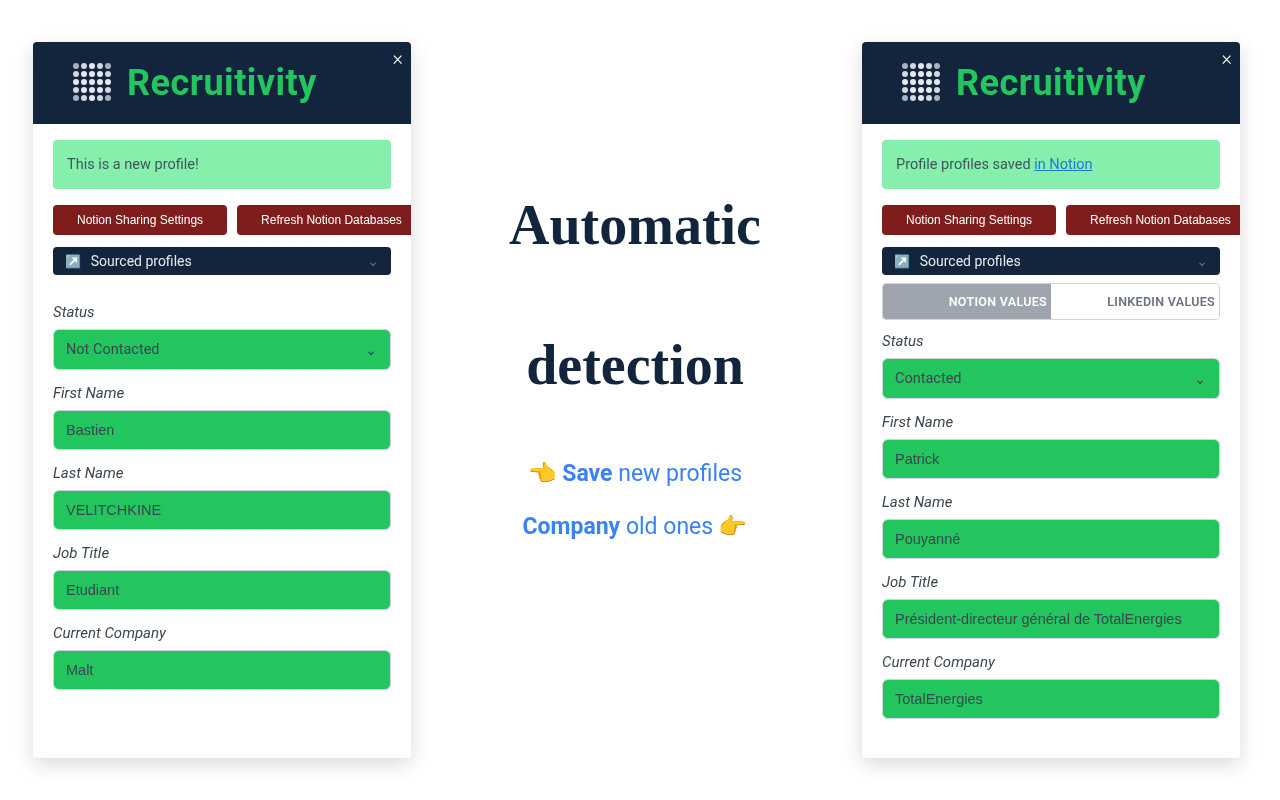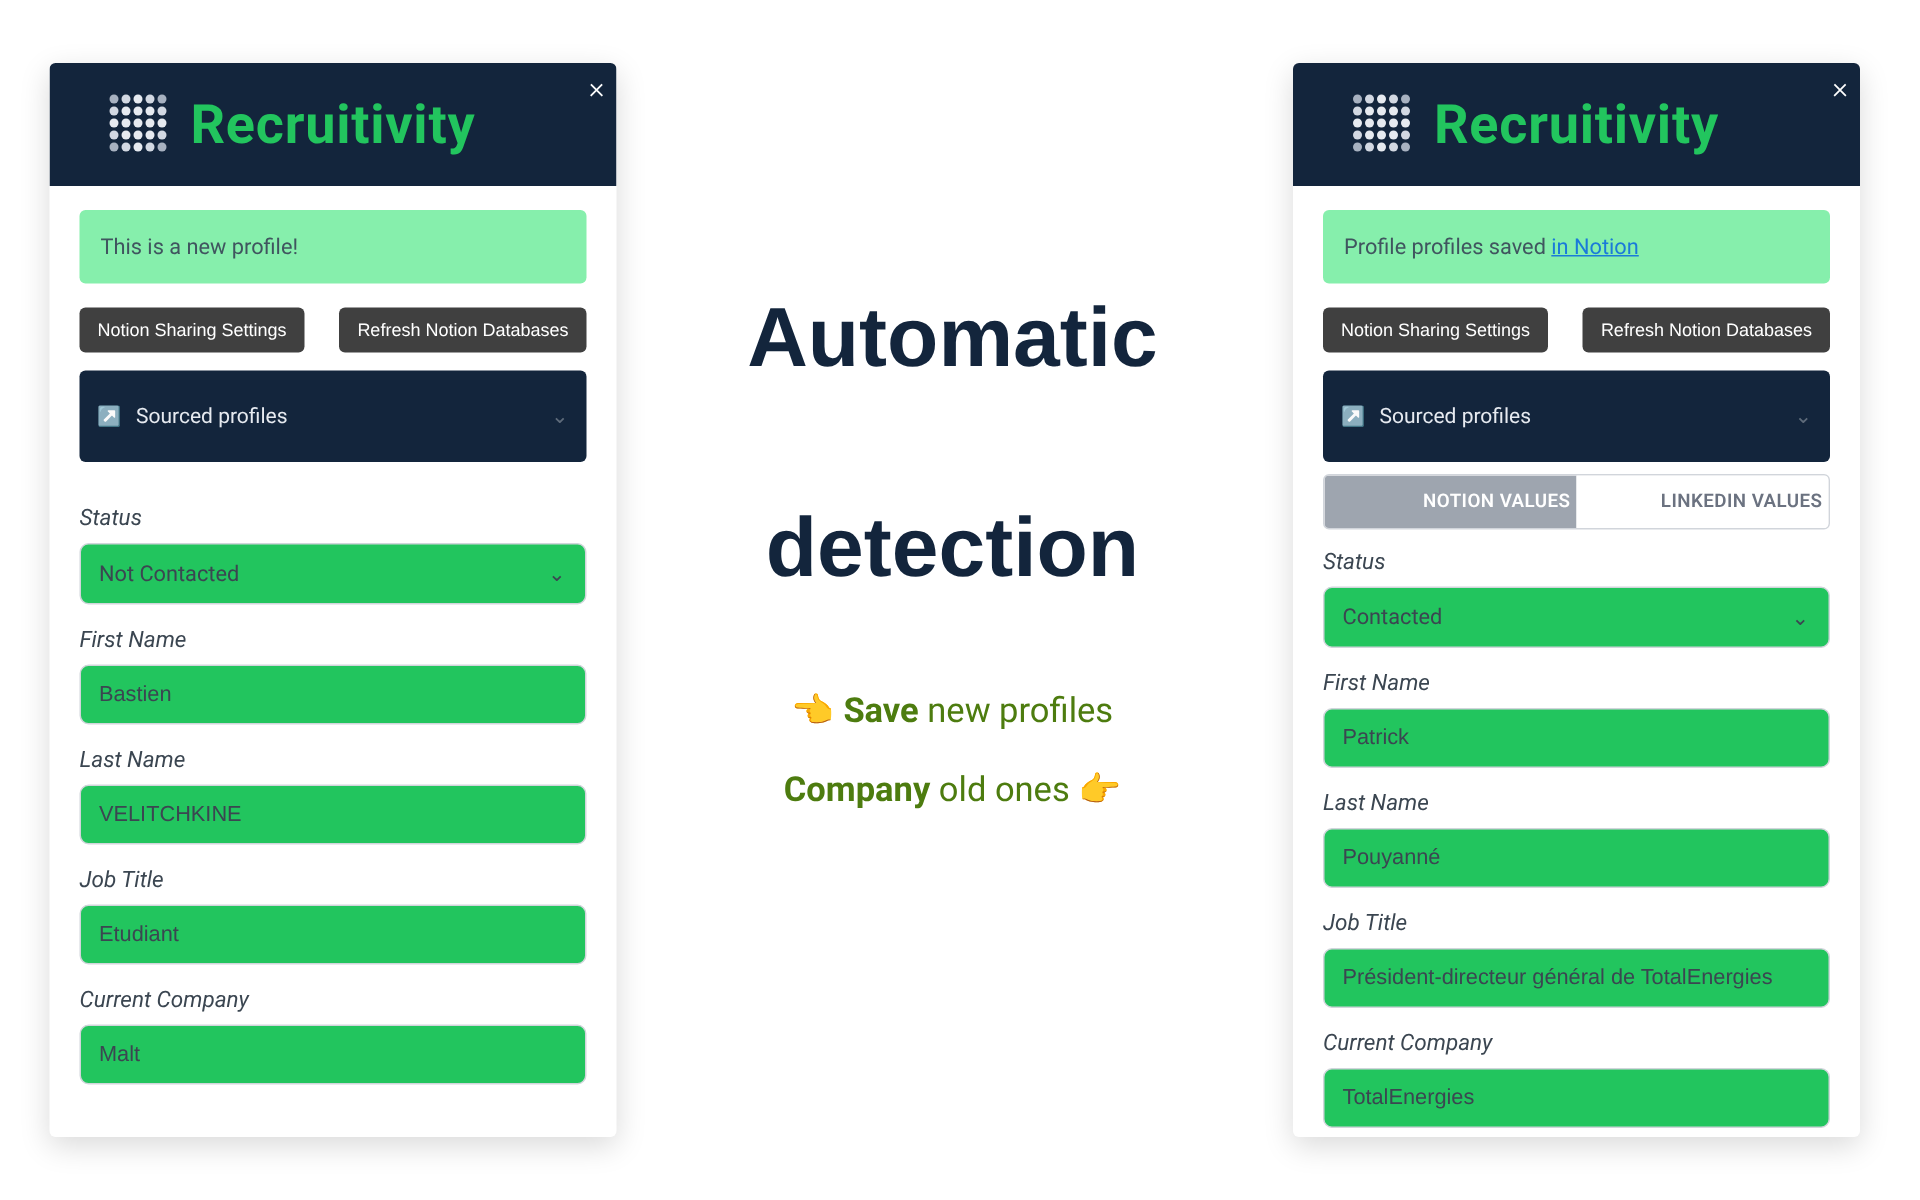--- a/index.html
+++ b/index.html
@@ -84,35 +84,35 @@
   }
   .banner a { color: #1a7ad9; text-decoration: underline; }
 
   .btn-row {
     display: flex;
     justify-content: space-between;
     gap: 10px;
     margin-bottom: 12px;
   }
   .btn-dark {
-    background: #404040;
+    background: #7f1d1d;
     color: #ffffff;
     border: none;
     border-radius: 4px;
-    padding: 8px 12px;
+    padding: 8px 24px;
     font-size: 12px;
     cursor: pointer;
     white-space: nowrap;
   }
 
   .db-select {
     background: #13253c;
     color: #e6eaf0;
     border-radius: 4px;
-    padding: 22px 12px;
+    padding: 6px 12px;
     font-size: 14px;
     display: flex;
     align-items: center;
     justify-content: space-between;
     cursor: pointer;
     margin-bottom: 8px;
   }
   .db-select .chev {
     color: #5e6b7a;
     font-size: 14px;
@@ -181,30 +181,30 @@
   
   .center {
     position: absolute;
     left: 430px;
     width: 410px;
     top: 190px;
     text-align: center;
     color: #13253c;
   }
   .center h1 {
-    font-family: Liberation Sans, sans-serif;
+    font-family: Liberation Serif, serif;
     font-weight: 800;
     font-size: 56px;
     line-height: 1.25;
     margin-bottom: 60px;
   }
   .center .line {
     font-size: 23px;
     font-weight: 400;
-    color: #4d7c0f;
+    color: #3b82f6;
     margin-bottom: 26px;
   }
   .center .line strong { font-weight: 700; }
 </style>
 </head>
 <body>
 
 <div class="panel panel-left">
   <div class="panel-header">
     <span class="close-x">×</span>

